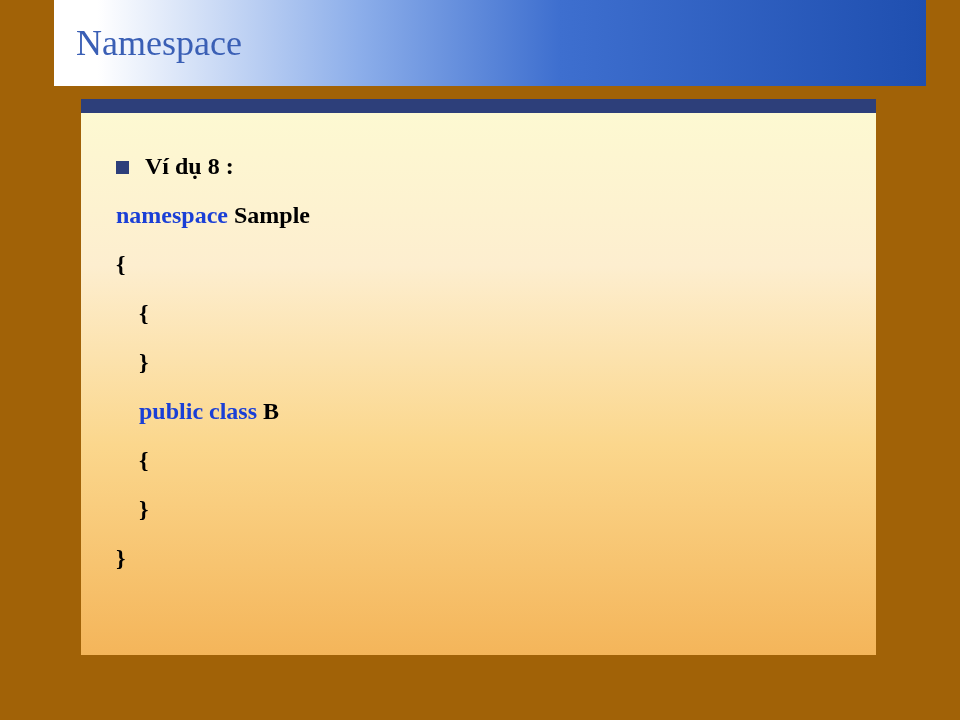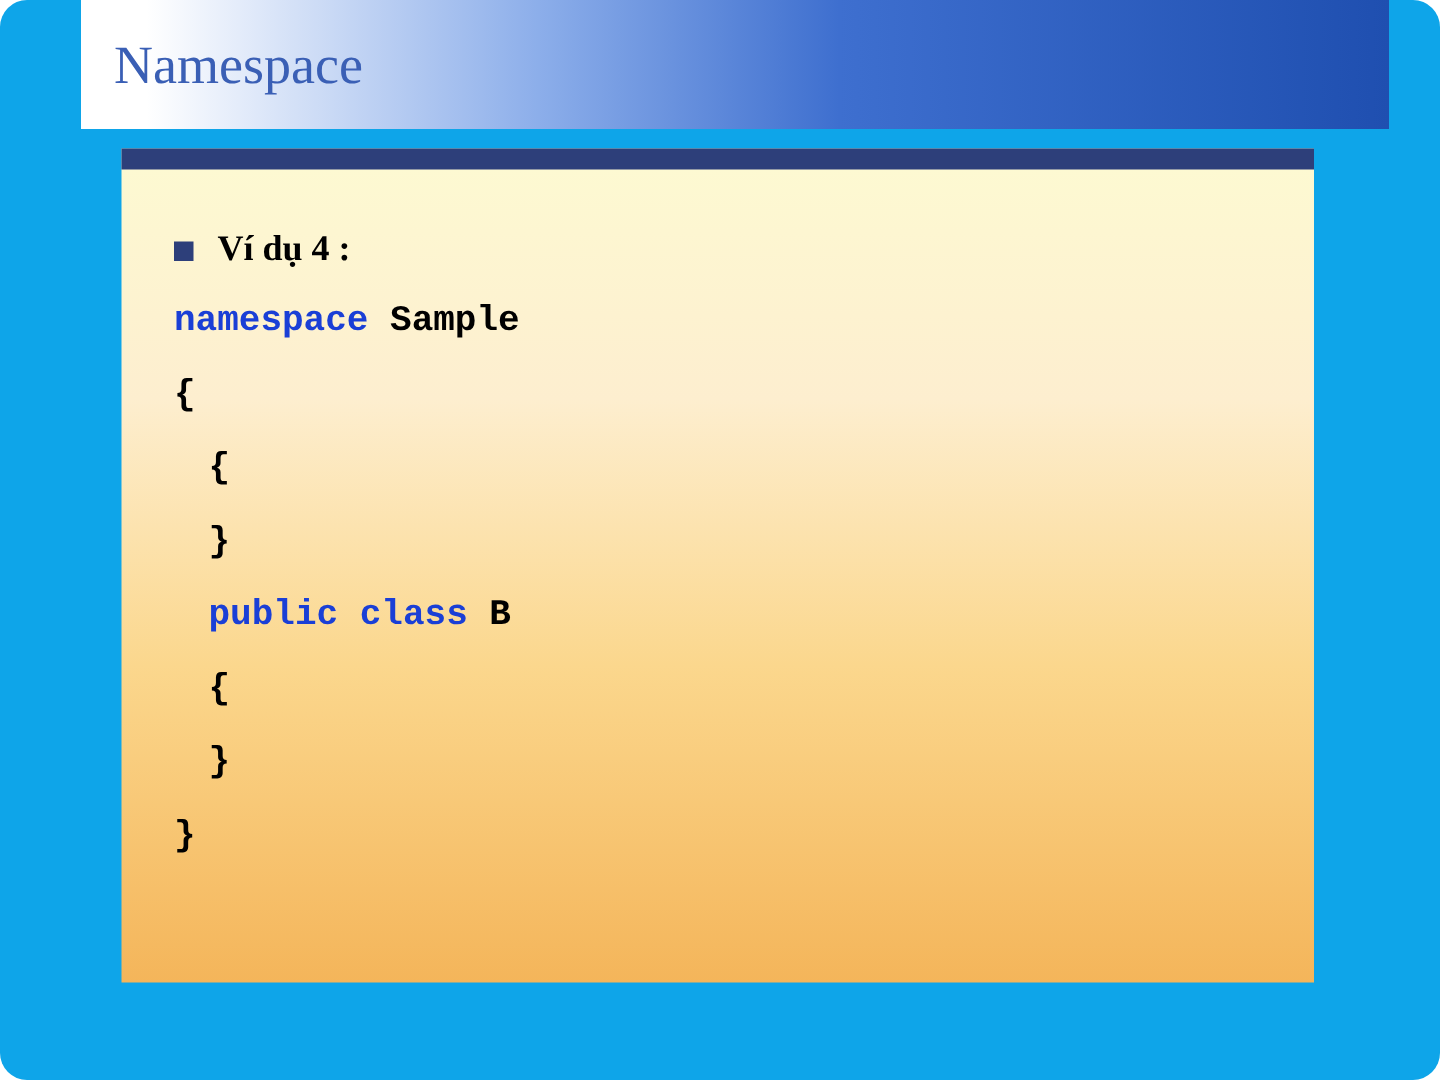--- a/index.html
+++ b/index.html
@@ -11,22 +11,21 @@
       font-family: "Times New Roman", Times, serif;
       background: #ffffff;
       width: 960px;
       height: 720px;
       overflow: hidden;
     }
     .slide {
       position: relative;
       width: 100%;
       height: 100%;
-      background: #0ea5e9;
-      border-radius: 18px;
+      background: #a16207;
     }
     .title-band {
       position: absolute;
       top: 0;
       left: 54px;
       right: 34px;
       height: 86px;
       background: linear-gradient(to right,
         #ffffff 0%,
         #ffffff 5%,
@@ -83,21 +82,20 @@
       margin-right: 16px;
       flex-shrink: 0;
       margin-top: 2px;
     }
     .bullet-text {
       font-weight: bold;
     }
     .code-line {
       margin-bottom: 25px;
       font-weight: bold;
-      font-family: Liberation Mono, monospace;
     }
     .indent-1 {
       padding-left: 23px;
     }
     .keyword {
       color: #1a3fd6;
     }
     .normal {
       color: #000;
     }
@@ -110,21 +108,21 @@
   <div class="title-band">
     <span class="title-text">Namespace</span>
   </div>
 
   <div class="content-band">
     <div class="content-top-stripe"></div>
     <div class="content-inner">
 
       <div class="bullet-row">
         <span class="bullet-icon"></span>
-        <span class="bullet-text normal">Ví dụ 4 :</span>
+        <span class="bullet-text normal">Ví dụ 8 :</span>
       </div>
 
       <div class="code-line"><span class="keyword">namespace</span><span class="normal">  Sample</span></div>
 
       <div class="code-line normal">{</div>
 
 
       <div class="code-line indent-1 normal">{</div>
 
       <div class="code-line indent-1 normal">}</div>

